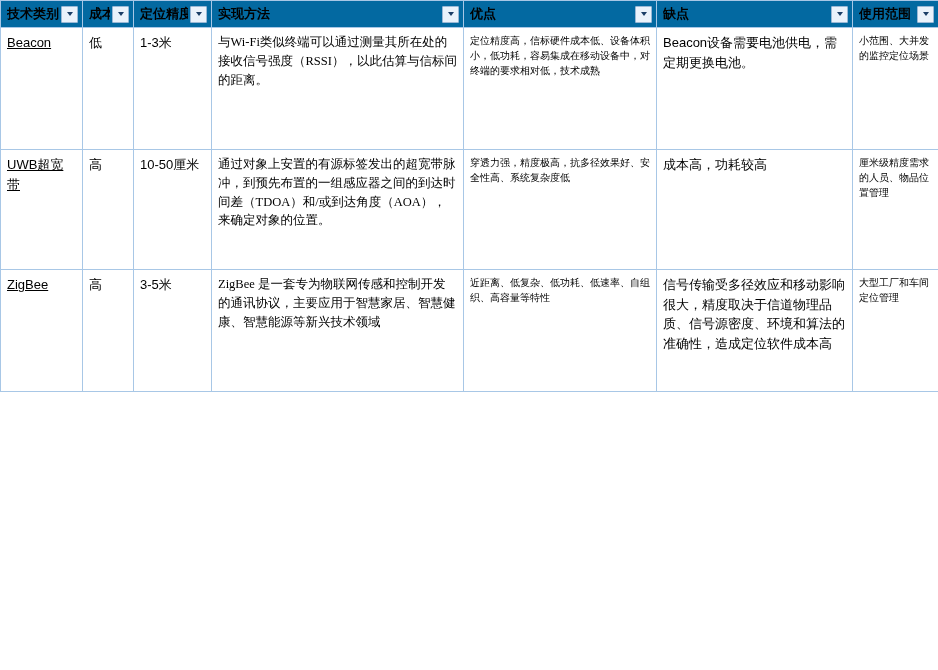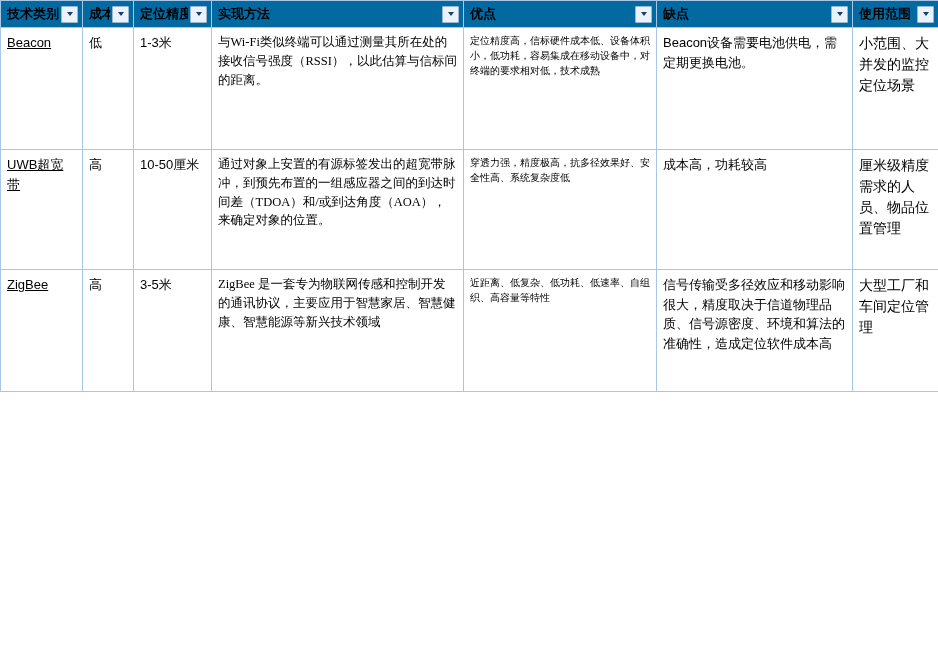--- a/index.html
+++ b/index.html
@@ -66,21 +66,21 @@
     border-left: 3px solid transparent;
     border-right: 3px solid transparent;
     border-top: 4px solid #1a3d66;
   }
   td.c-tech { font-size: 13px; text-decoration: underline; }
   td.c-cost { font-size: 13px; }
   td.c-acc  { font-size: 13px; }
   td.c-impl { font-size: 12.5px; font-family: Liberation Serif, serif; }
   td.c-pros { font-size: 10px; }
   td.c-cons { font-size: 13px; }
-  td.c-scope{ font-size: 14px; }
+  td.c-scope{ font-size: 10px; }
 
   col.w-tech  { width: 82px; }
   col.w-cost  { width: 51px; }
   col.w-acc   { width: 78px; }
   col.w-impl  { width: 252px; }
   col.w-pros  { width: 193px; }
   col.w-cons  { width: 196px; }
   col.w-scope { width: 86px; }
 
   tr.r-beacon td { height: 110px; }

